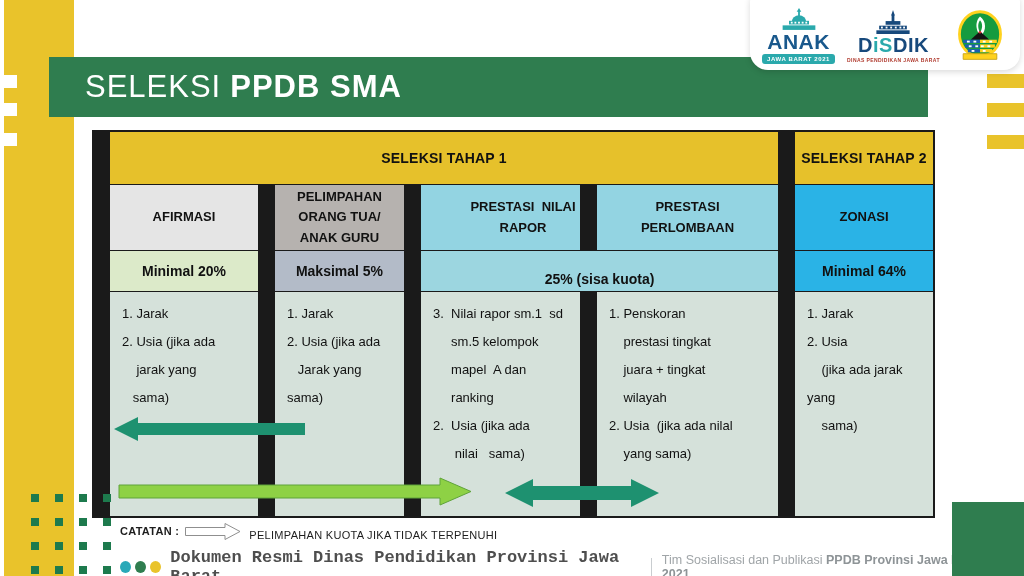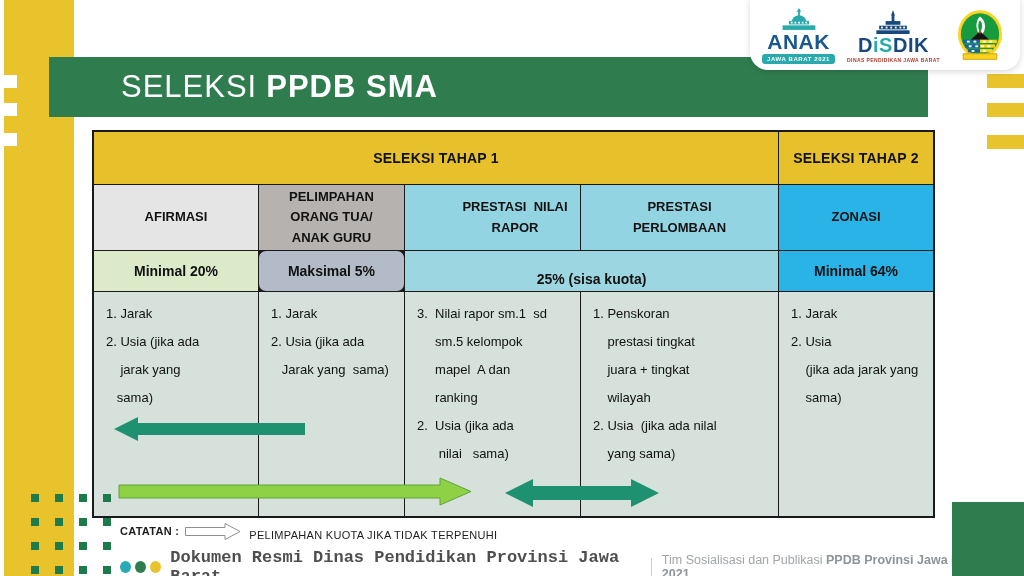--- a/index.html
+++ b/index.html
@@ -11,21 +11,21 @@
   
   .yellow-band { position:absolute; left:4px; top:0; width:70px; height:576px; }
   .notch { position:absolute; left:0; width:17px; height:13px; background:#ffffff; }
   .notch.n1{top:75px;} .notch.n2{top:103px;} .notch.n3{top:133px;}
   
   .dash { position:absolute; right:0; width:37px; height:14px; }
   .dash.d1{top:74px;} .dash.d2{top:103px;} .dash.d3{top:135px;}
   
   .title-bar {
     position:absolute; left:49px; top:57px; width:879px; height:60px;
-    display:flex; align-items:center; padding-left:72px;
+    display:flex; align-items:center; padding-left:36px;
   }
   .title-bar .t-reg { color:#fff; font-size:31px; font-weight:400; letter-spacing:1px; }
   .title-bar .t-bold { color:#fff; font-size:31px; font-weight:700; letter-spacing:1px; margin-left:9px; }
   
   .logo-card {
     position:absolute; left:750px; top:-6px; width:270px; height:76px;
     background:#fff; border-radius:8px 8px 16px 18px;
     box-shadow:0 2px 6px rgba(0,0,0,0.15);
     display:flex; align-items:center; justify-content:space-evenly; padding-top:8px;
   }
@@ -36,21 +36,21 @@
   .disdik-name { font-size:20px; font-weight:700; line-height:1; margin-top:1px; letter-spacing:0.5px;}
   .disdik-name .navy { color:#17497c; } .disdik-name .teal { color:#2aa9ac; }
   .disdik-sub { font-size:5px; font-weight:700; color:#b03a2e; letter-spacing:0.4px; margin-top:2px; }
   
   .table {
     position:absolute; left:92px; top:130px; width:843px; height:388px;
     display:grid; grid-template-columns:164px 145px 175px 197px 1fr;
     grid-template-rows:52px 65px 40px 1fr; gap:1px;
     background:#1a1a1a; border:2px solid #1a1a1a;
   }
-  .cell { display:flex; align-items:center; justify-content:center; text-align:center; }
+  .cell { display:flex; align-items:center; justify-content:center; text-align:center;margin-left:16px; }
   .stage { font-size:14px; font-weight:700; letter-spacing:0.2px; }
   .stage1 { grid-column:1/5; }
   .cat { font-size:13px; font-weight:700; white-space:pre-wrap; line-height:1.55; }
   .quota { font-size:14px; font-weight:700; }
   .quota.low { align-items:flex-end; padding-bottom:4px; }
   .qspan { grid-column:3/5; }
   .body-cell {
     align-items:flex-start; justify-content:flex-start; text-align:left;
     font-size:13px; line-height:28px; white-space:pre-wrap; padding:8px 4px 0 12px;
   }
@@ -173,21 +173,21 @@
     <div class="cell cat" style="background-color: rgb(182, 178, 175);">PELIMPAHAN
 ORANG TUA/
 ANAK GURU</div>
     <div class="cell cat" style="background-color: rgb(147, 212, 226); padding-left: 45px;">PRESTASI  NILAI
 RAPOR</div>
     <div class="cell cat" style="background-color: rgb(147, 212, 226);">PRESTASI
 PERLOMBAAN</div>
     <div class="cell cat" style="background-color: rgb(42, 179, 230);">ZONASI</div>
 
     <div class="cell quota" style="background-color: rgb(220, 234, 201);">Minimal 20%</div>
-    <div class="cell quota" style="background-color: rgb(179, 187, 200); border-radius: 7px;">Maksimal 5%</div>
+    <div class="cell quota" style="background-color: rgb(179, 187, 200);">Maksimal 5%</div>
     <div class="cell quota low qspan" style="background-color: rgb(156, 214, 224);">25% (sisa kuota)</div>
     <div class="cell quota" style="background-color: rgb(42, 179, 230);">Minimal 64%</div>
 
     <div class="cell body-cell" style="background-color: rgb(213, 225, 218);">1. Jarak
 2. Usia (jika ada
     jarak yang
    sama)</div>
     <div class="cell body-cell" style="background-color: rgb(213, 225, 218);">1. Jarak
 2. Usia (jika ada
    Jarak yang  sama)</div>

